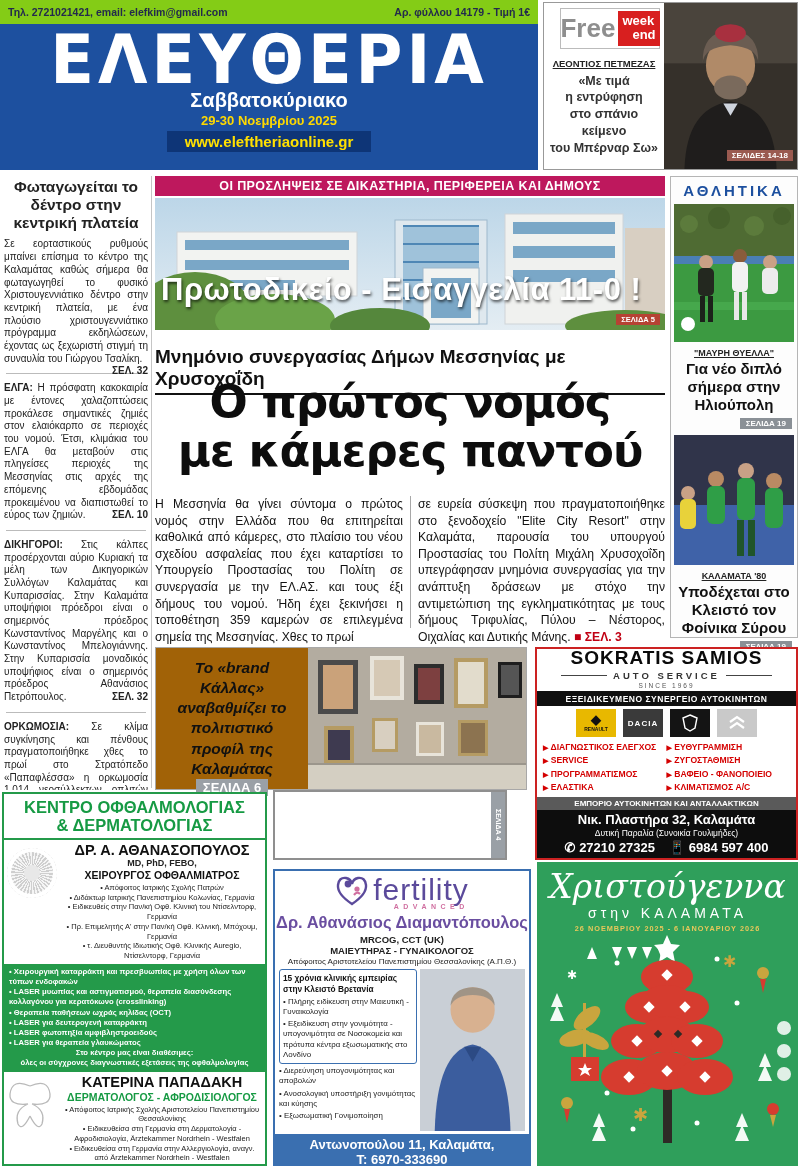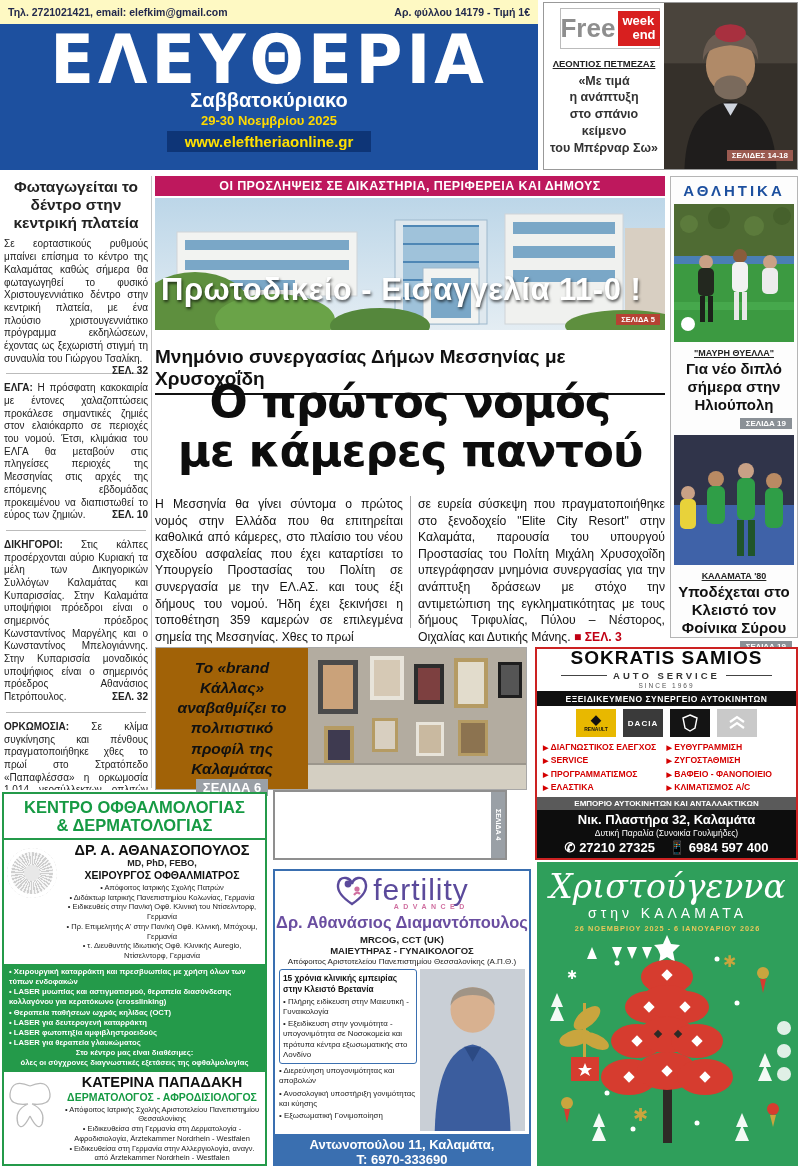--- a/index.html
+++ b/index.html
@@ -1,19 +1,19 @@
 <!DOCTYPE html>
 <html><head>
 <meta charset="utf-8">
 <style>
   html,body{margin:0;padding:0;background:#e9e9e9;font-family:"Liberation Sans",sans-serif;}
   #page{position:relative;width:800px;height:1168px;background:#fff;margin:0 auto;overflow:hidden;}
   .abs{position:absolute;}
   
-  .topbar{left:0;top:0;width:538px;height:24px;background:#fef9c3;display:flex;align-items:center;justify-content:space-between;padding:0 8px;box-sizing:border-box;font-size:10.5px;font-weight:bold;color:#232a4d;}
+  .topbar{left:0;top:0;width:538px;height:24px;background:#84cc16;display:flex;align-items:center;justify-content:space-between;padding:0 8px;box-sizing:border-box;font-size:10.5px;font-weight:bold;color:#232a4d;}
   
   .masthead{left:0;top:24px;width:538px;height:146px;background:#1d509f;text-align:center;box-sizing:border-box;padding-top:4px;}
   .logo{color:#fff;font-size:64px;font-weight:900;line-height:1.02;letter-spacing:4px;font-family:"DejaVu Sans",sans-serif;transform:scaleY(1.05);}
   .edition{color:#fff;font-size:20px;font-weight:bold;margin-top:-4px;}
   .mdate{color:#ffd900;font-size:13px;font-weight:bold;margin-top:1px;}
   .urlbar{display:inline-block;background:#0e3577;color:#ffe000;font-size:15px;font-weight:bold;padding:2px 18px;margin-top:3px;}
   
   .freeweekend{left:543px;top:2px;width:255px;height:168px;background:#fff;border:1px solid #999;box-sizing:border-box;display:flex;}
   .fw-left{width:120px;padding:5px 4px;box-sizing:border-box;text-align:center;}
   .fw-logo{display:flex;align-items:stretch;justify-content:center;border:1px solid #bbb;padding:2px;margin-left:12px;}
@@ -143,21 +143,21 @@
       <div class="fw-logo">
         <span class="fw-free">Free</span>
         <span class="fw-red">
           <span>week</span>
           <span>end</span>
         </span>
       </div>
       <div class="fw-author">ΛΕΟΝΤΙΟΣ ΠΕΤΜΕΖΑΣ</div>
       <div class="fw-quote">
         <span>«Με τιμά</span><br>
-        <span>η ανάπτυξη</span><br>
+        <span>η εντρύφηση</span><br>
         <span>στο σπάνιο κείμενο</span><br>
         <span>του Μπέρναρ Σω»</span>
       </div>
     </div>
     <div class="fw-photo">
       <svg width="100%" height="100%" viewBox="0 0 130 165" preserveAspectRatio="none">
         <rect width="130" height="165" fill="#35302a"></rect>
         <rect width="130" height="60" fill="#4a443c"></rect>
         <ellipse cx="65" cy="62" rx="24" ry="28" fill="#b08a68"></ellipse>
         <path d="M38 60 Q36 30 65 26 Q94 30 92 60 Q92 44 65 42 Q38 44 38 60 Z" fill="#6b5d52"></path>

